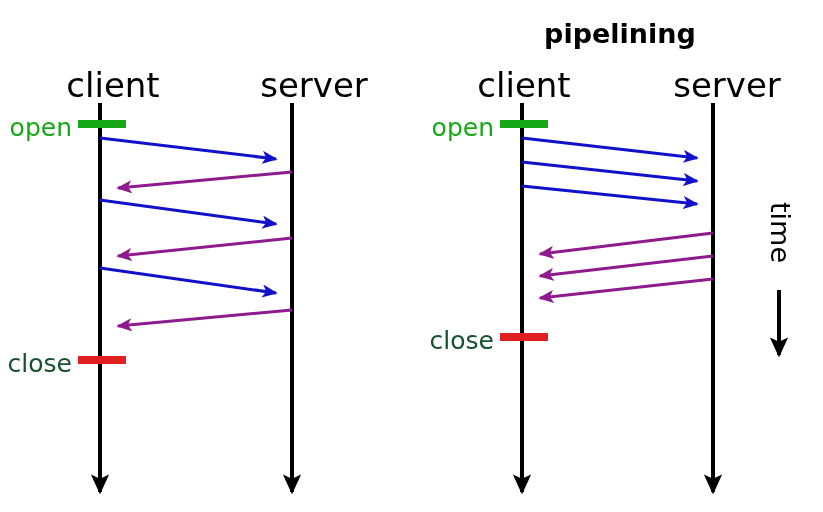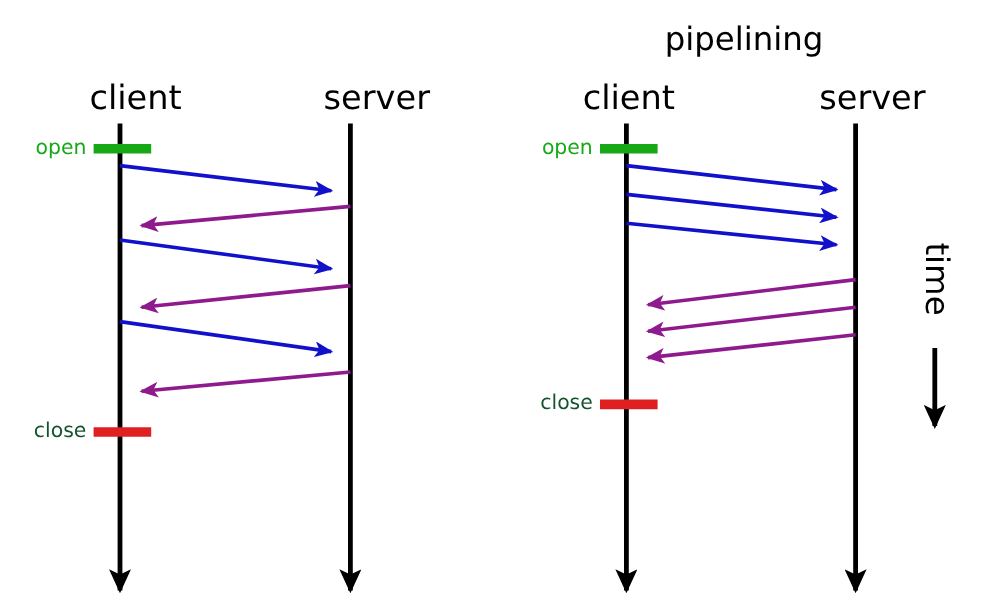--- a/index.html
+++ b/index.html
@@ -19,28 +19,28 @@
     position: absolute;
     text-align: center;
     font-size: 27px;
     color: #000000;
     white-space: nowrap;
     line-height: 1;
   }
   .actor-label {
     position: absolute;
     text-align: center;
-    font-size: 28px;
+    font-size: 34px;
     color: #000000;
     white-space: nowrap;
     line-height: 1;
   }
   .event-label {
     position: absolute;
-    font-size: 17px;
+    font-size: 25px;
     white-space: nowrap;
     line-height: 1;
     text-align: right;
   }
   .event-open { color: #17a817; }
   .event-close { color: #14532d; }
   .time-label {
     position: absolute;
     font-size: 27px;
     color: #000000;
@@ -115,21 +115,21 @@
 
 
   <div class="actor-label" style="left:43px; top:68px; width:140px;">client</div>
 
   <div class="actor-label" style="left:244px; top:68px; width:140px;">server</div>
 
   <div class="event-label event-open" style="left:0px; top:115px; width:72px;">open</div>
 
   <div class="event-label event-close" style="left:0px; top:351px; width:72px;">close</div>
 
-  <div class="panel-title" style="left:470px; top:20px; width:300px;">pipelining</div>
+  <div class="panel-title" style="left:470px; top:20px; width:300px;font-weight:bold;">pipelining</div>
 
   <div class="actor-label" style="left:454px; top:68px; width:140px;">client</div>
 
   <div class="actor-label" style="left:657px; top:68px; width:140px;">server</div>
 
   <div class="event-label event-open" style="left:422px; top:115px; width:72px;">open</div>
 
   <div class="event-label event-close" style="left:422px; top:328px; width:72px;">close</div>
 
   <div class="time-label" style="left:794px; top:202px;">time</div>

